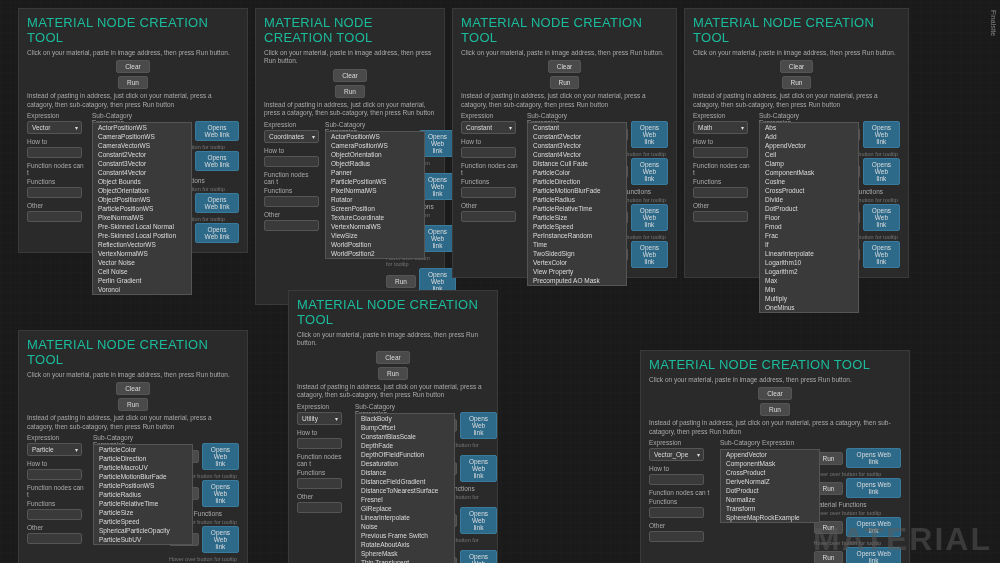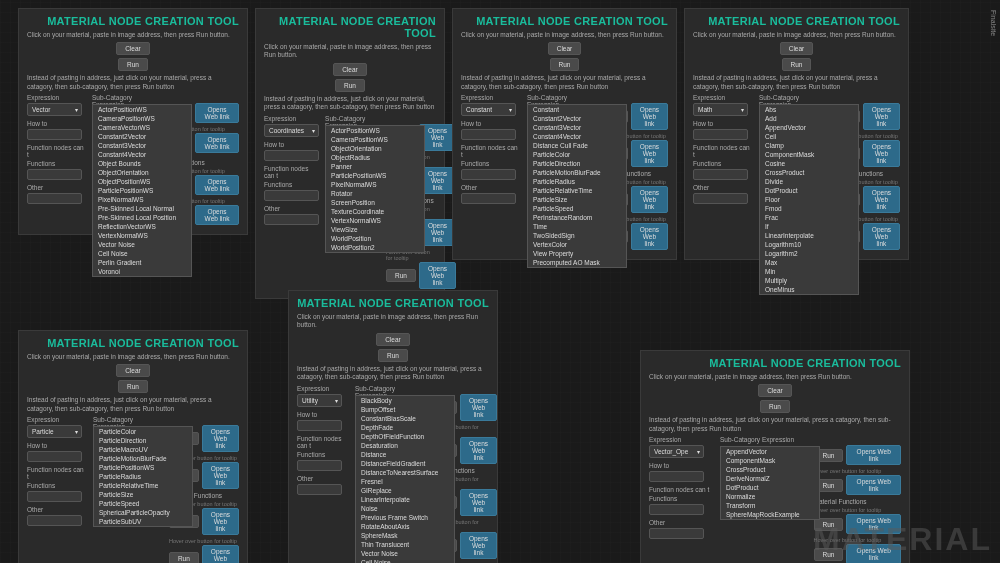--- a/index.html
+++ b/index.html
@@ -1,20 +1,20 @@
 <!DOCTYPE html>
 <html><head>
 <meta charset="utf-8">
 <style>
 *{margin:0;padding:0;box-sizing:border-box;font-family:Arial,sans-serif}
 body{background:#1a1a1a;background-image:repeating-linear-gradient(0deg,rgba(255,255,255,0.01) 0,rgba(255,255,255,0.01) 1px,transparent 1px,transparent 10px),repeating-linear-gradient(90deg,rgba(255,255,255,0.01) 0,rgba(255,255,255,0.01) 1px,transparent 1px,transparent 10px);width:1000px;height:563px;position:relative;overflow:hidden}
 .watermark{position:absolute;bottom:5px;right:8px;font-size:32px;font-weight:bold;color:rgba(90,90,90,0.5);letter-spacing:2px}
 .side-label{position:absolute;top:10px;right:3px;font-size:7px;color:#888;writing-mode:vertical-rl}
 .panel{position:absolute;background:#2a2a2a;border:1px solid #3a3a3a;padding:6px 8px;font-size:7px;color:#bbb}
-.title{color:#1abc9c;font-size:11px;font-weight:bold;text-align:right;margin-bottom:4px;letter-spacing:0.3px}
+.title{color:#1abc9c;font-size:13px;font-weight:normal;text-align:left;margin-bottom:4px;letter-spacing:0.3px}
 .instr{font-size:6.5px;color:#aaa;margin-bottom:3px;line-height:1.3}
 .btn{display:inline-block;background:#4a4a4a;color:#ddd;font-size:6.5px;padding:2px 8px;border-radius:2px;border:1px solid #555;cursor:pointer;text-align:center}
 .btn-blue{background:#2d6a8a;border-color:#3a7a9a}
 .btn-row{display:flex;gap:3px;margin-bottom:3px;align-items:center}
 .btn-center{text-align:center;margin-bottom:3px}
 .label{font-size:6.5px;color:#aaa;margin-bottom:2px}
 .hover-hint{font-size:5.5px;color:#777;margin-bottom:1px}
 .dropdown{background:#3a3a3a;color:#ddd;font-size:6.5px;padding:2px 14px 2px 4px;border:1px solid #555;border-radius:2px;position:relative;min-width:55px;display:inline-block}
 .dropdown::after{content:"▾";position:absolute;right:3px;font-size:6px}
 .dropdown-list{position:absolute;background:#3a3a3a;border:1px solid #555;font-size:6.5px;color:#ddd;min-width:100px;z-index:10}

